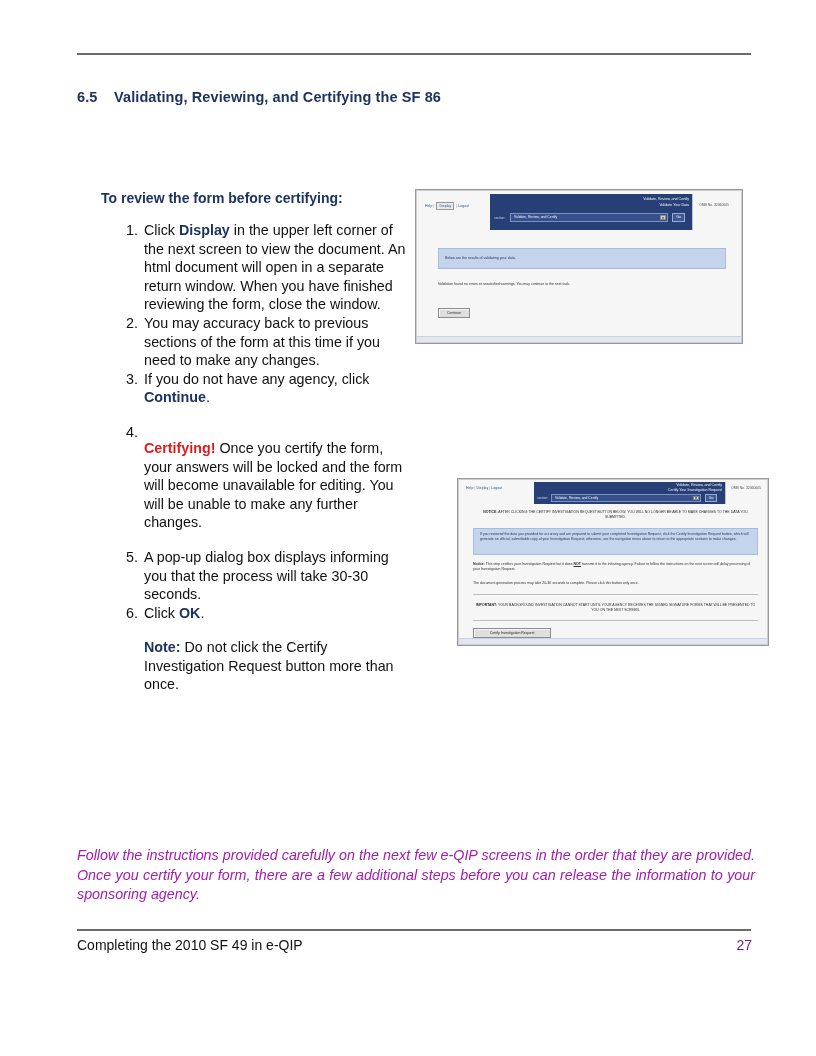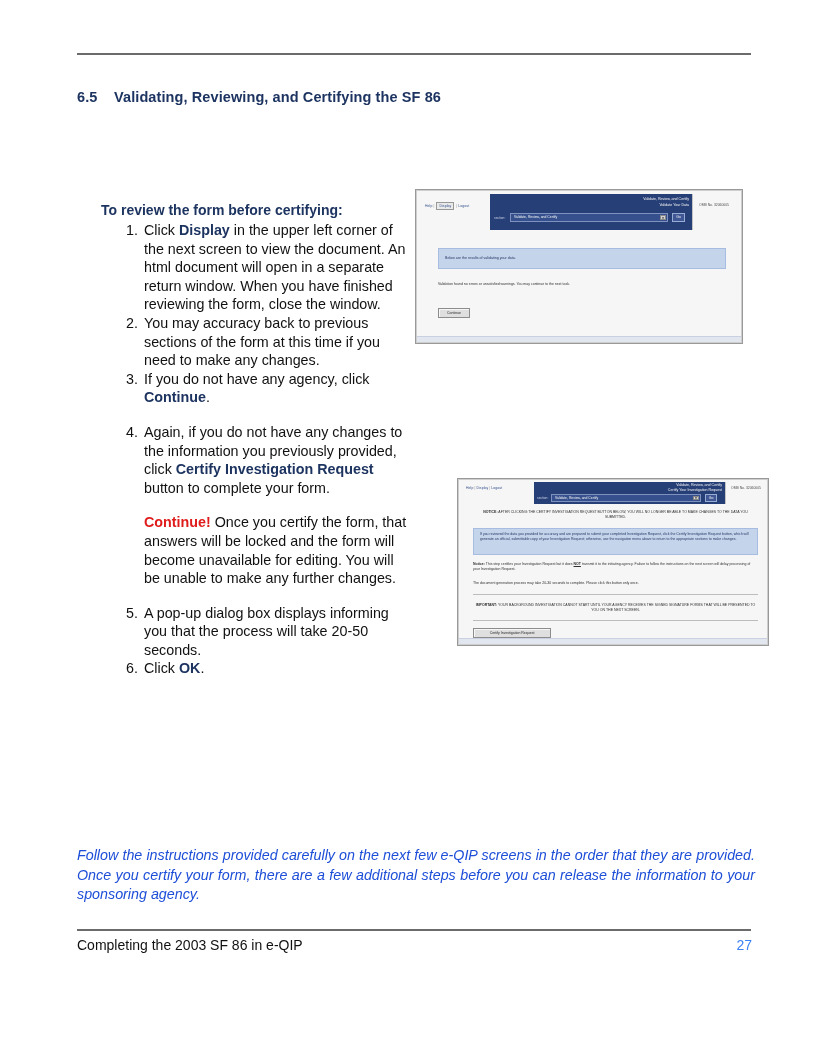--- a/index.html
+++ b/index.html
@@ -60,21 +60,20 @@
 
   
   .subhead {
     position: absolute;
     left: 101px;
     top: 190px;
     font-size: 14px;
     font-weight: bold;
     color: #1d3461;
     white-space: nowrap;
-    margin-top: 12px;
   }
 
   .listcol {
     position: absolute;
     left: 108px;
     top: 221px;
     width: 300px;
     font-size: 14.3px;
     line-height: 18.6px;
     color: #111111;
@@ -105,21 +104,21 @@
 
   
   .closing {
     position: absolute;
     left: 77px;
     top: 846px;
     width: 678px;
     font-size: 14.3px;
     line-height: 19.5px;
     font-style: italic;
-    color: #1d4ed8;
+    color: #a21caf;
     text-align: justify;
   }
 
   
   .footer-rule {
     position: absolute;
     left: 77px;
     top: 929px;
     width: 674px;
     height: 1.5px;
@@ -132,21 +131,21 @@
     font-size: 14px;
     color: #111111;
   }
   .footer-right {
     position: absolute;
     left: 700px;
     top: 937px;
     width: 52px;
     text-align: right;
     font-size: 14px;
-    color: #3b82f6;
+    color: #701a75;
   }
 
   
   .shot {
     position: absolute;
     background: #ffffff;
     border: 1px solid #9b9b9b;
     box-sizing: border-box;
     overflow: hidden;
     filter: blur(0.18px) contrast(0.93);
@@ -330,50 +329,52 @@
 
     <div class="li">
       <span class="marker">3.</span>
       <span><span>If you do not have any agency, click </span><span class="blue-b">Continue</span><span>.</span></span>
     </div>
 
     <div class="gap-m"></div>
 
     <div class="li">
       <span class="marker">4.</span>
-      <span><span>Again, if you do not have any changes to the information you previously provided, click </span><span class="blue-b">Certify Investigation Request</span><span> button to complete your form.</span></span>
     </div>
 
     <div class="gap-m"></div>
 
     <div class="block-para">
-      <span class="red-b">Continue!</span><span> Once you certify the form, that answers will be locked and the form will become unavailable for editing. You will be unable to make any further changes.</span>
+      <span class="red-b">Certifying!</span><span> Once you certify the form, your answers will be locked and the form will become unavailable for editing. You will be unable to make any further changes.</span>
     </div>
 
     <div class="gap-m"></div>
 
     <div class="li">
       <span class="marker">5.</span>
-      <span>A pop-up dialog box displays informing you that the process will take 20-50 seconds.</span>
+      <span>A pop-up dialog box displays informing you that the process will take 30-30 seconds.</span>
     </div>
 
     <div class="li">
       <span class="marker">6.</span>
       <span><span>Click </span><span class="blue-b">OK</span><span>.</span></span>
     </div>
 
     <div class="gap-m"></div>
 
+    <div class="block-para">
+      <span class="blue-b">Note:</span><span> Do not click the Certify Investigation Request button more than once.</span>
+    </div>
 
   </div>
 
   <div class="closing">Follow the instructions provided carefully on the next few e-QIP screens in the order that they are provided. Once you certify your form, there are a few additional steps before you can release the information to your sponsoring agency.</div>
 
   <div class="footer-rule"></div>
-  <div class="footer-left">Completing the 2003 SF 86 in e-QIP</div>
+  <div class="footer-left">Completing the 2010 SF 49 in e-QIP</div>
   <div class="footer-right">27</div>
 
   <div class="shot" id="shot1">
     <div class="shot-inner">
 
       <div class="nav-row" style="left:8px; top:11px;">
         <span class="nav-link">Help</span>
         <span class="nav-sep">|</span>
         <span class="display-box nav-link">Display</span>
         <span class="nav-sep">|</span>

